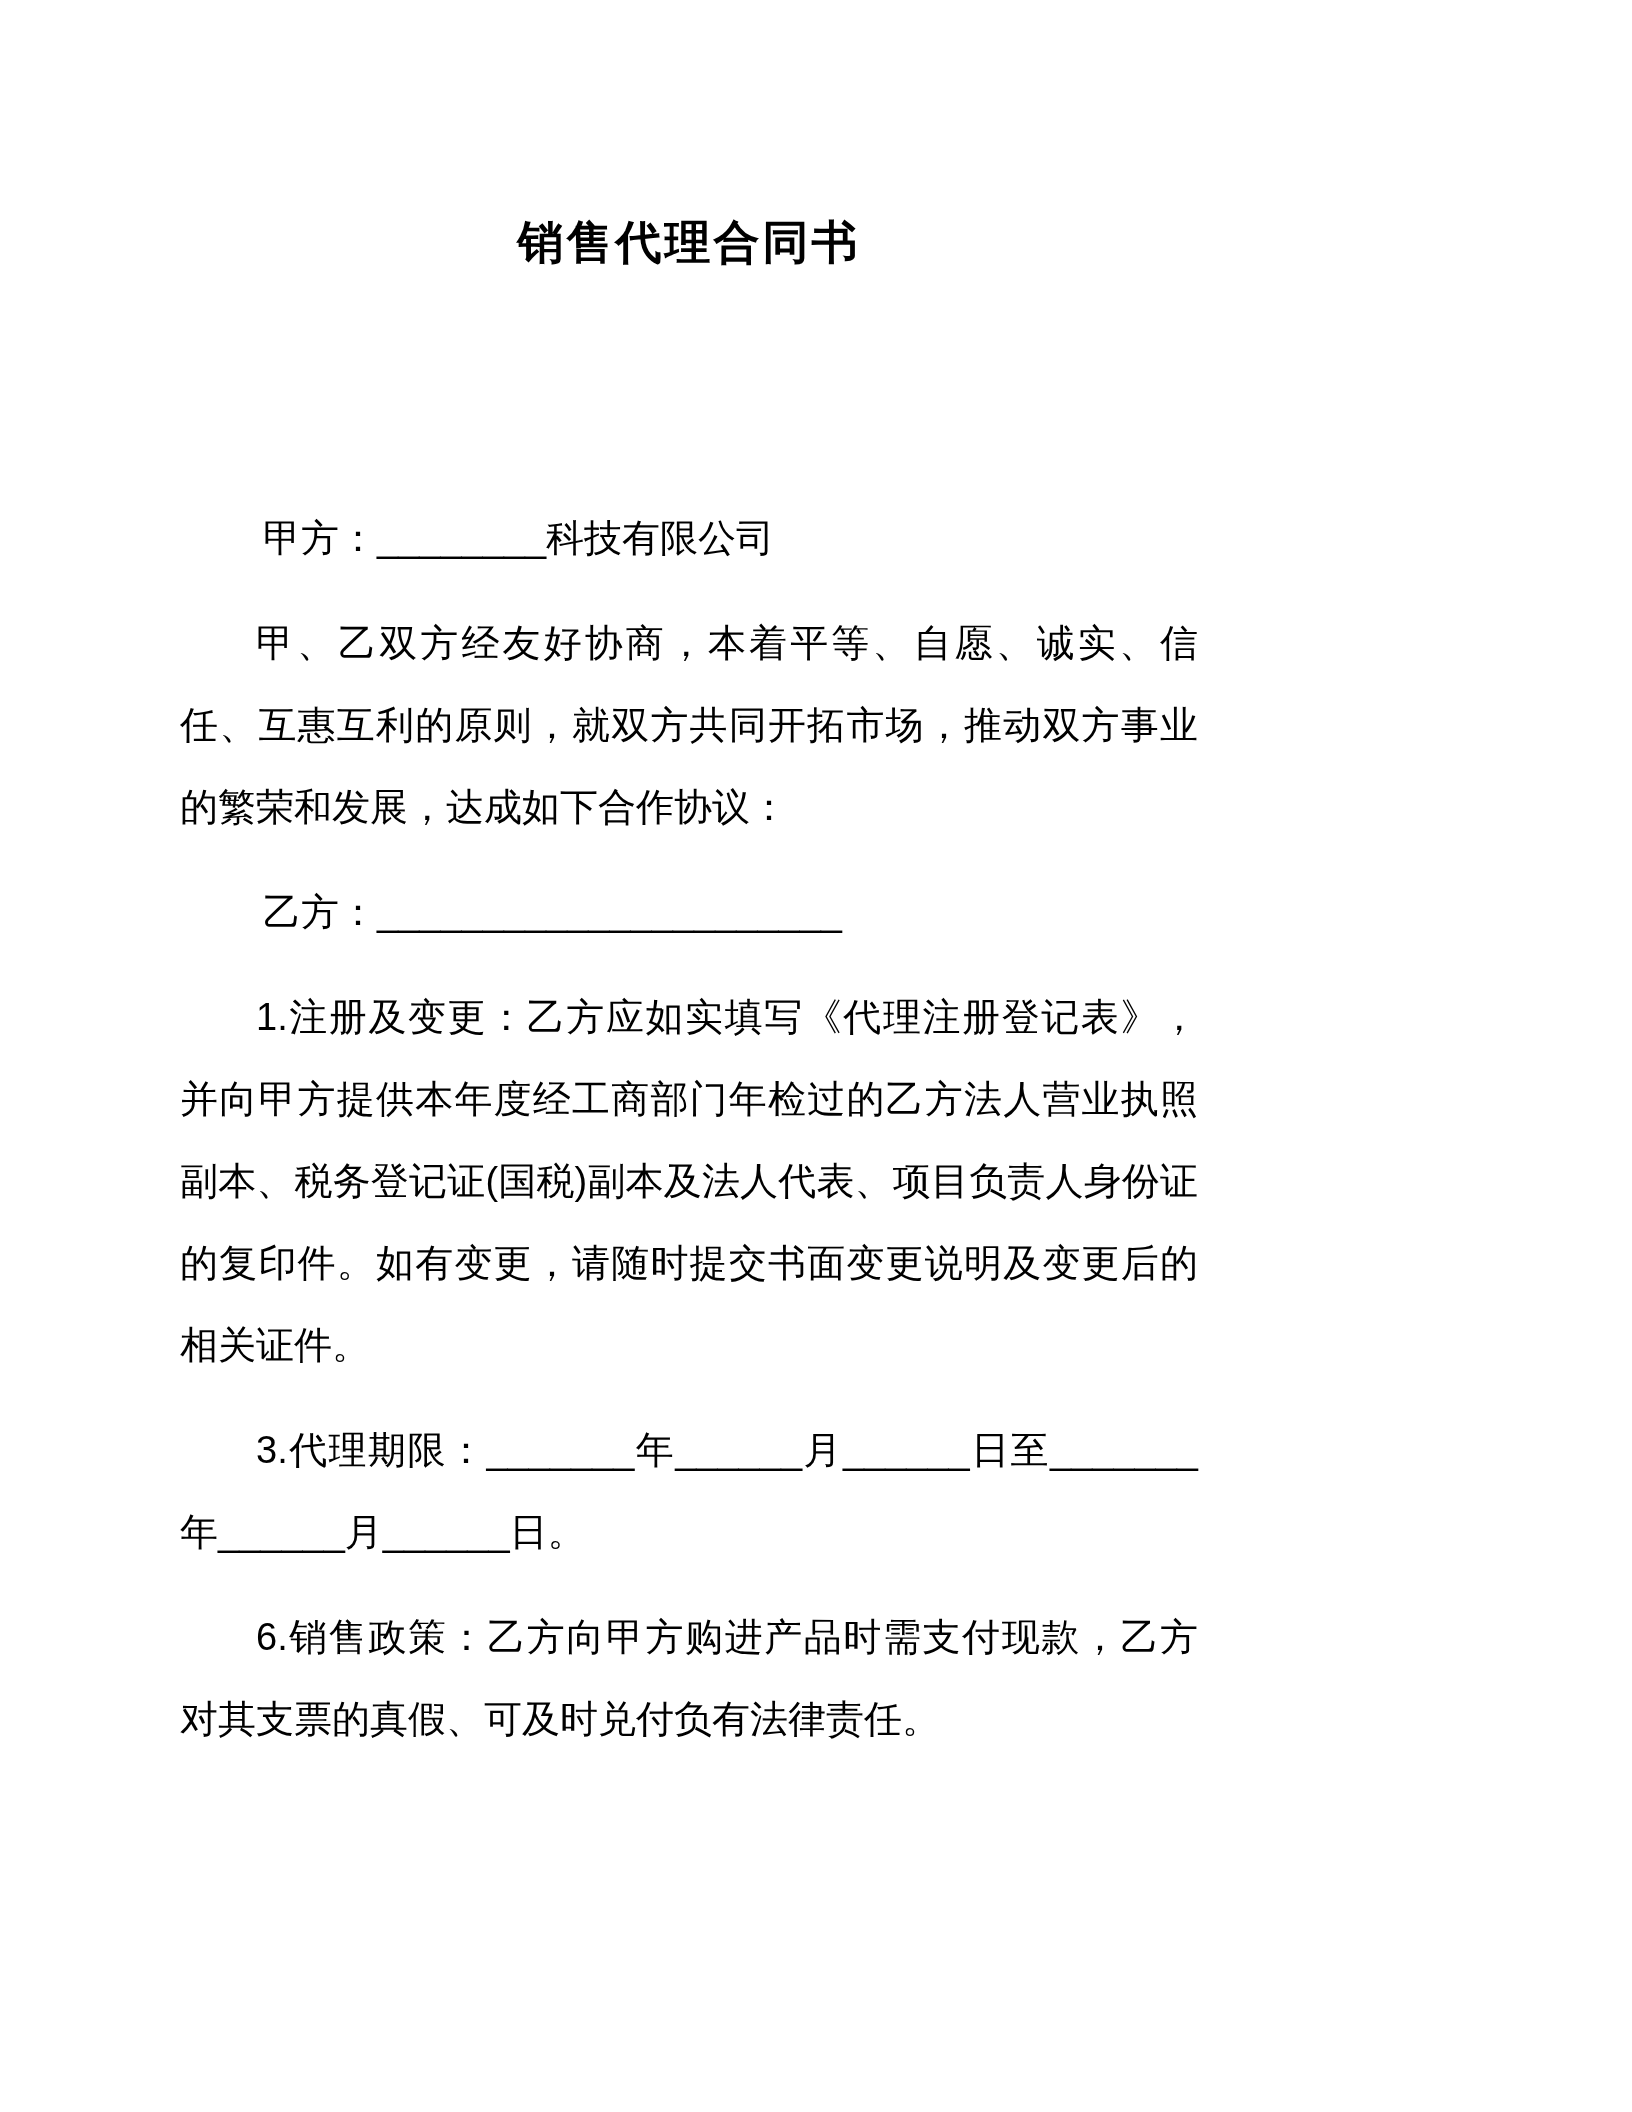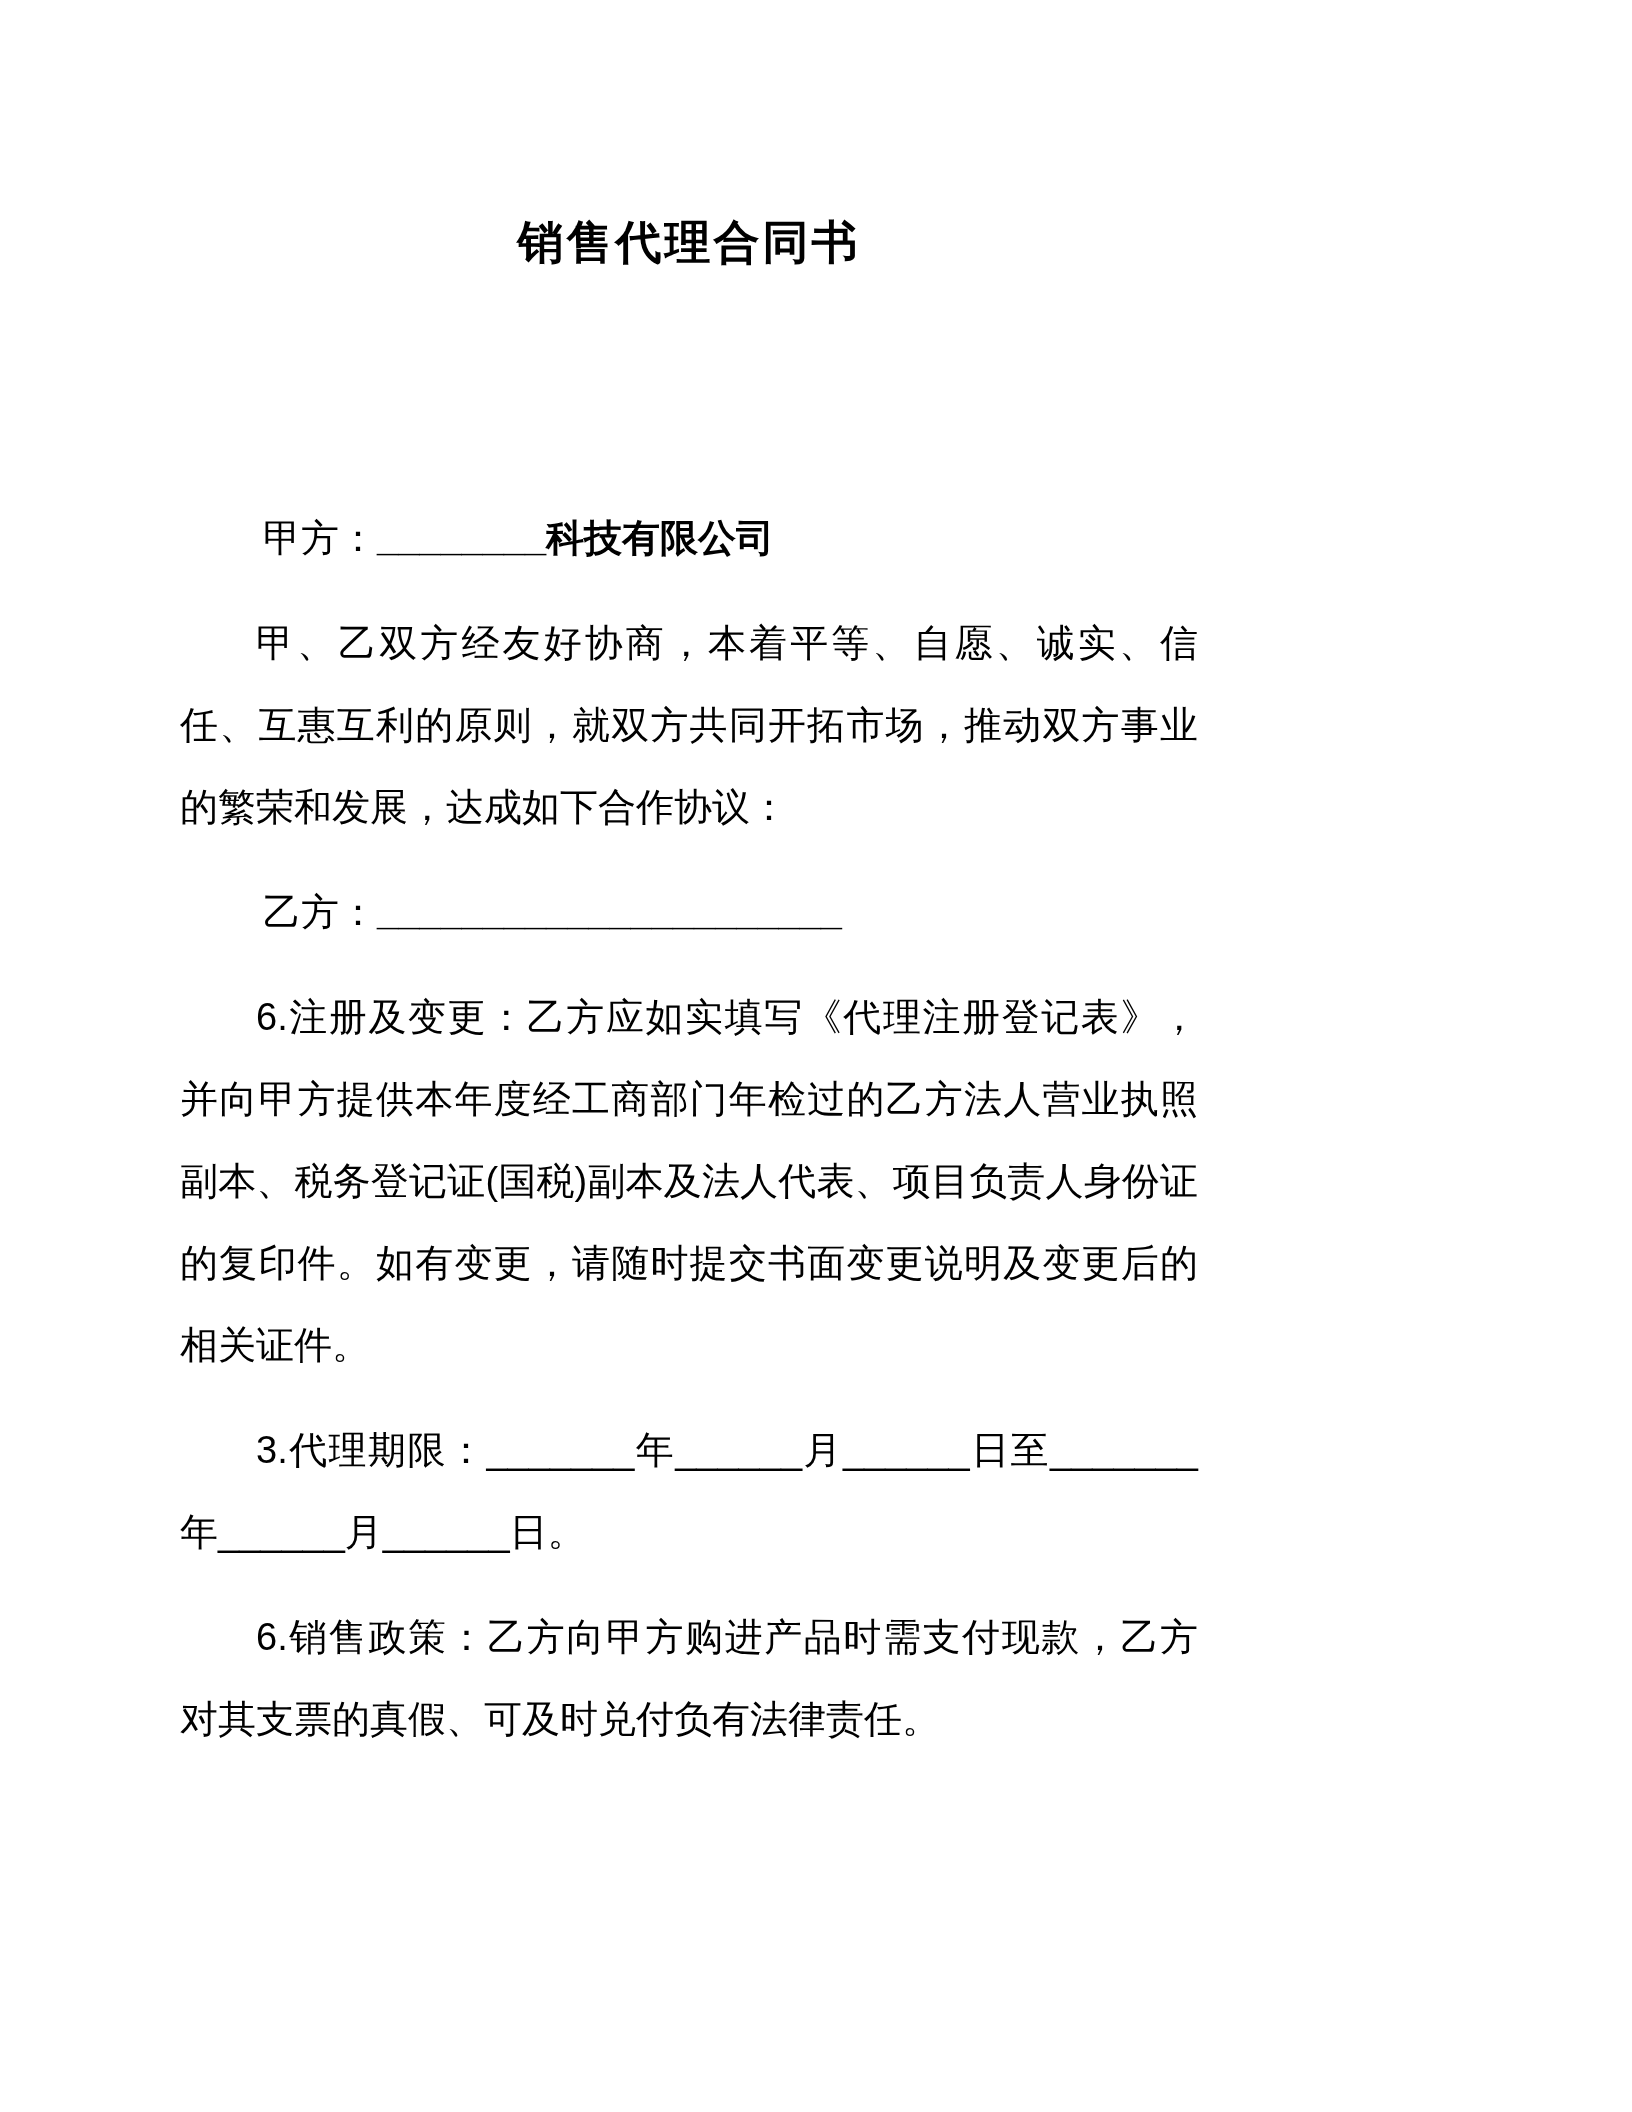--- a/index.html
+++ b/index.html
@@ -41,38 +41,38 @@
     word-break: break-all;
   }
   .para.first-after-title {
     margin-top: 225px;
   }
   .party-label {
     font-weight: 400;
     margin-left: 7px;
   }
   .party-value {
-    font-weight: 700;
+    font-weight: 400;
   }
 </style>
 </head>
 <body>
 
 <div class="page">
   <div class="content">
 
     <h1 class="doc-title">销售代理合同书</h1>
 
     <p class="para first-after-title"><span class="party-label">甲方：</span><span class="party-value">________科技有限公司</span></p>
 
     <p class="para">甲、乙双方经友好协商，本着平等、自愿、诚实、信任、互惠互利的原则，就双方共同开拓市场，推动双方事业的繁荣和发展，达成如下合作协议：</p>
 
     <p class="para"><span class="party-label">乙方：</span><span class="party-value">______________________</span></p>
 
-    <p class="para">6.注册及变更：乙方应如实填写《代理注册登记表》，并向甲方提供本年度经工商部门年检过的乙方法人营业执照副本、税务登记证(国税)副本及法人代表、项目负责人身份证的复印件。如有变更，请随时提交书面变更说明及变更后的相关证件。</p>
+    <p class="para">1.注册及变更：乙方应如实填写《代理注册登记表》，并向甲方提供本年度经工商部门年检过的乙方法人营业执照副本、税务登记证(国税)副本及法人代表、项目负责人身份证的复印件。如有变更，请随时提交书面变更说明及变更后的相关证件。</p>
 
     <p class="para">3.代理期限：_______年______月______日至_______年______月______日。</p>
 
     <p class="para">6.销售政策：乙方向甲方购进产品时需支付现款，乙方对其支票的真假、可及时兑付负有法律责任。</p>
 
 
   </div>
 </div>
 
 </body></html>

